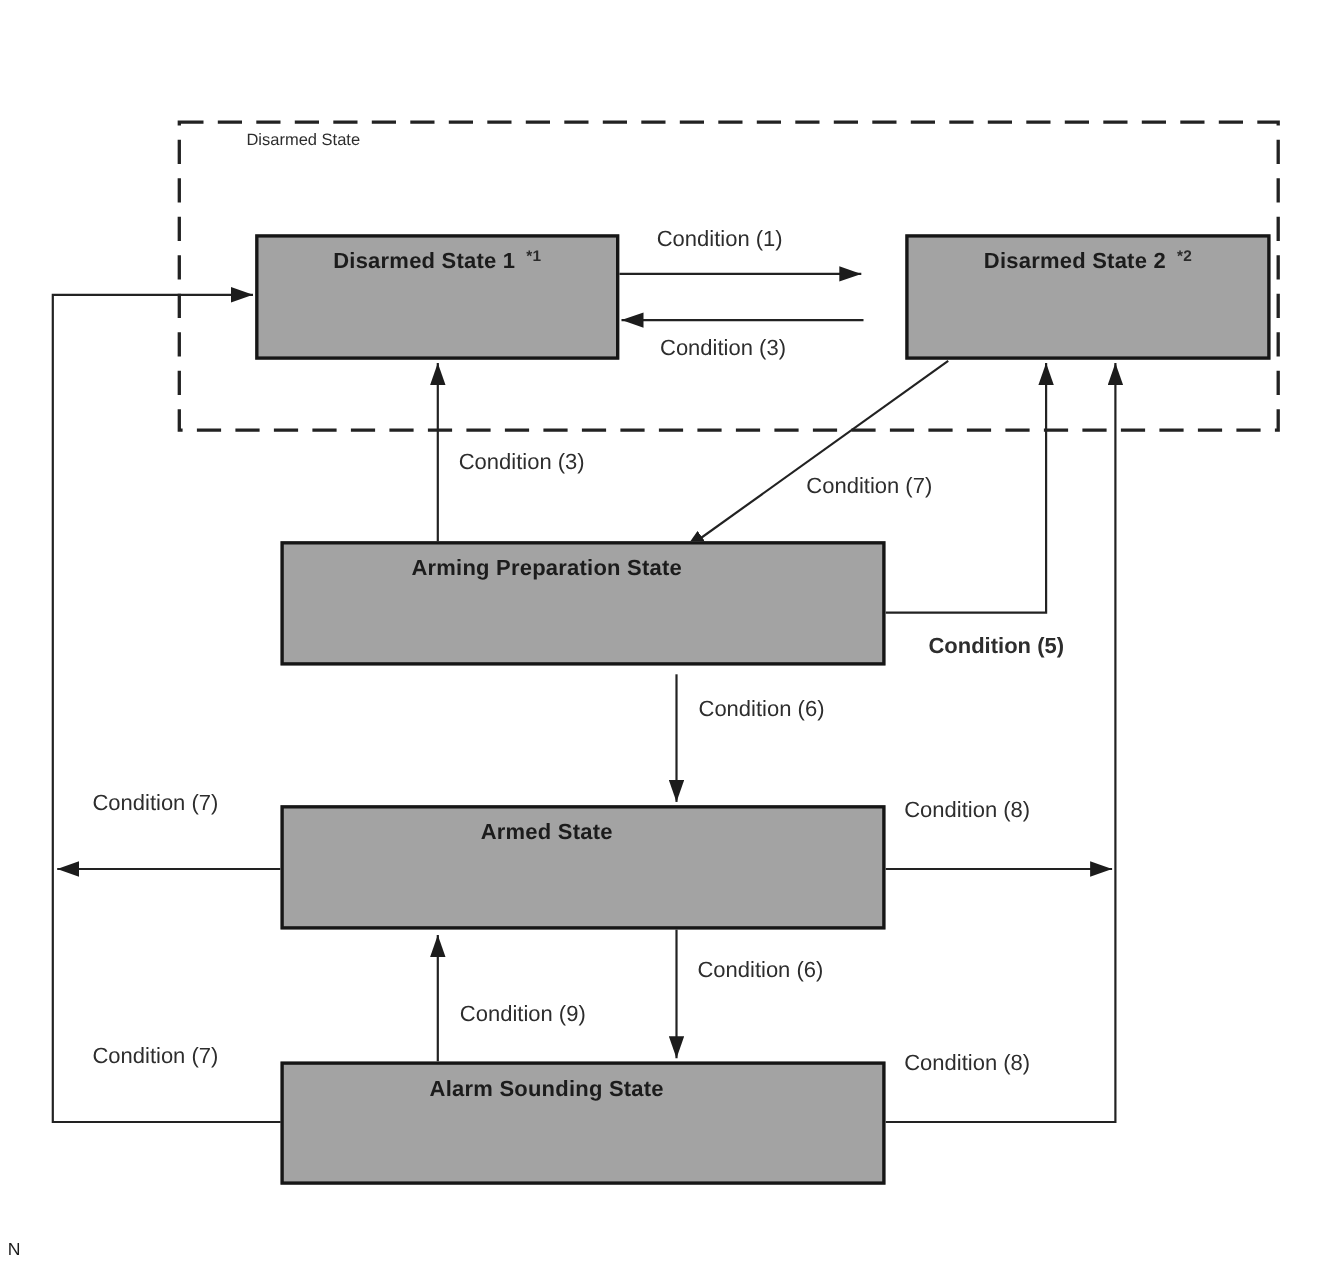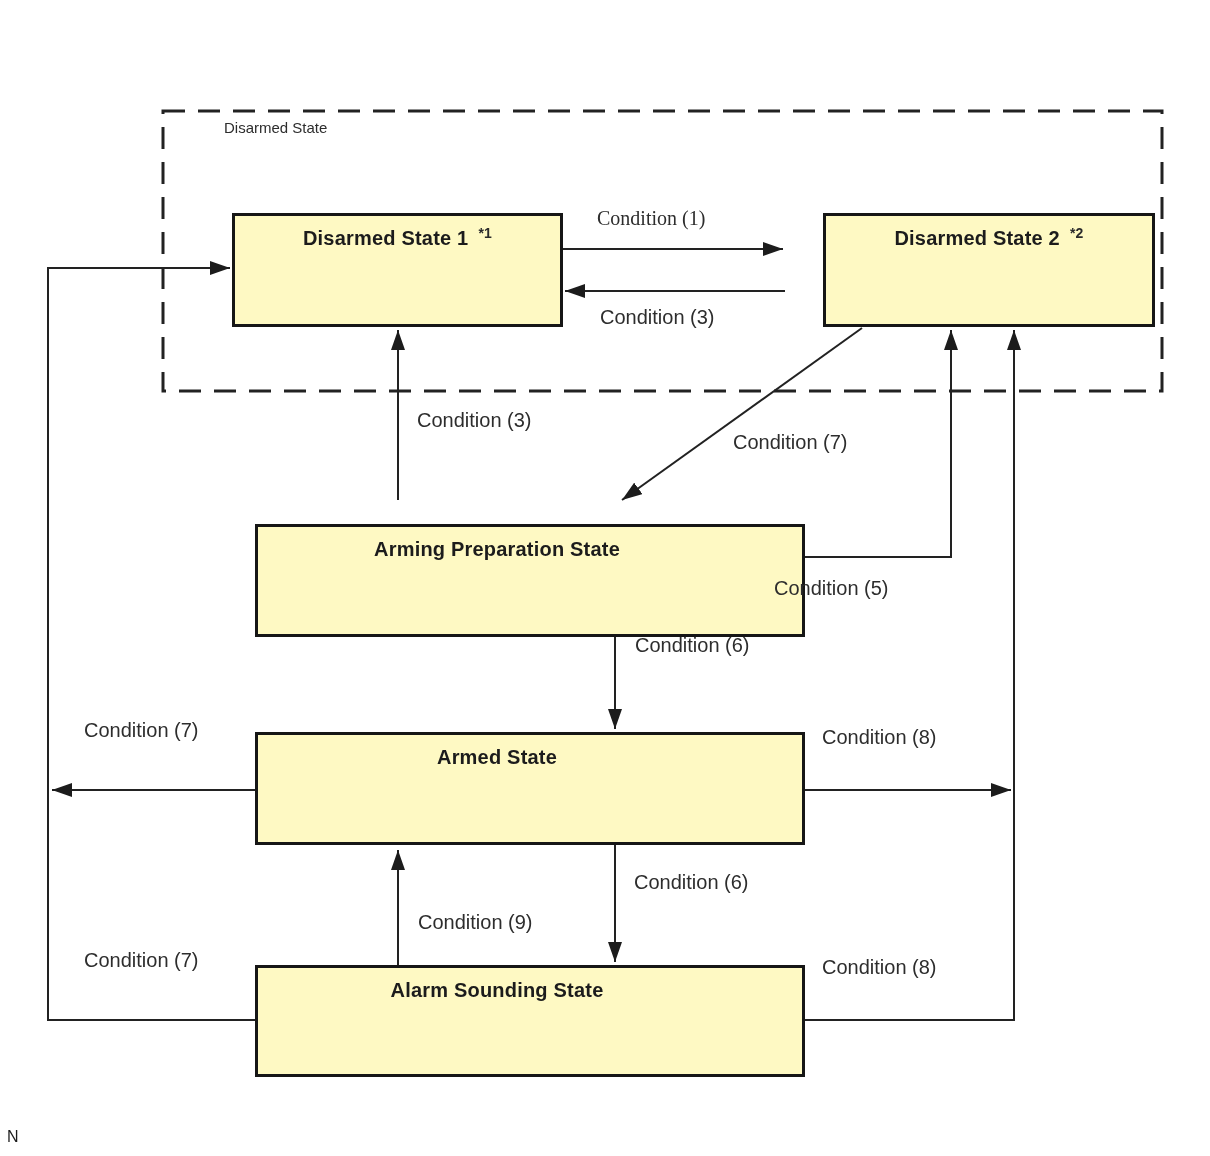--- a/index.html
+++ b/index.html
@@ -19,21 +19,21 @@
     position: absolute;
     left: 0;
     top: 0;
     width: 1210px;
     height: 1156px;
   }
   .state-box {
     position: absolute;
     box-sizing: border-box;
     border: 3px solid #161616;
-    background: #fef9c3;
+    background: #a3a3a3;
   }
   .state-title {
     display: block;
     text-align: center;
     font-weight: bold;
     font-size: 20px;
     color: #1c1c1c;
     padding-top: 11px;
     letter-spacing: 0.2px;
     white-space: nowrap;
@@ -114,41 +114,41 @@
   <span class="group-label">Disarmed State</span>
 
   <div class="state-box" style="left:232px; top:213px; width:331px; height:114px;">
     <span class="state-title"><b>Disarmed State 1</b><span class="sup-note">*1</span></span>
   </div>
 
   <div class="state-box" style="left:785px; top:213px; width:332px; height:114px;margin-left:38px;">
     <span class="state-title"><b>Disarmed State 2</b><span class="sup-note">*2</span></span>
   </div>
 
-  <div class="state-box" style="left:255px; top:524px; width:550px; height:113px;">
+  <div class="state-box" style="left:255px; top:492px; width:550px; height:113px;">
     <span class="state-title shift-left">Arming Preparation State</span>
   </div>
 
   <div class="state-box" style="left:255px; top:732px; width:550px; height:113px;">
     <span class="state-title shift-left">Armed State</span>
   </div>
 
   <div class="state-box" style="left:255px; top:965px; width:550px; height:112px;">
     <span class="state-title shift-left">Alarm Sounding State</span>
   </div>
 
-  <span class="cond-label" style="left:597px; top:207px;font-family:Liberation Serif, serif;">Condition (1)</span>
+  <span class="cond-label" style="left:597px; top:207px;">Condition (1)</span>
 
   <span class="cond-label" style="left:600px; top:306px;">Condition (3)</span>
 
   <span class="cond-label" style="left:417px; top:409px;">Condition (3)</span>
 
   <span class="cond-label" style="left:733px; top:431px;">Condition (7)</span>
 
-  <span class="cond-label" style="left:774px; top:577px;">Condition (5)</span>
+  <span class="cond-label" style="left:844px; top:577px;font-weight:bold;">Condition (5)</span>
 
   <span class="cond-label" style="left:635px; top:634px;">Condition (6)</span>
 
   <span class="cond-label" style="left:84px; top:719px;">Condition (7)</span>
 
   <span class="cond-label" style="left:822px; top:726px;">Condition (8)</span>
 
   <span class="cond-label" style="left:418px; top:871px;margin-top:40px;">Condition (9)</span>
 
   <span class="cond-label" style="left:634px; top:871px;">Condition (6)</span>

